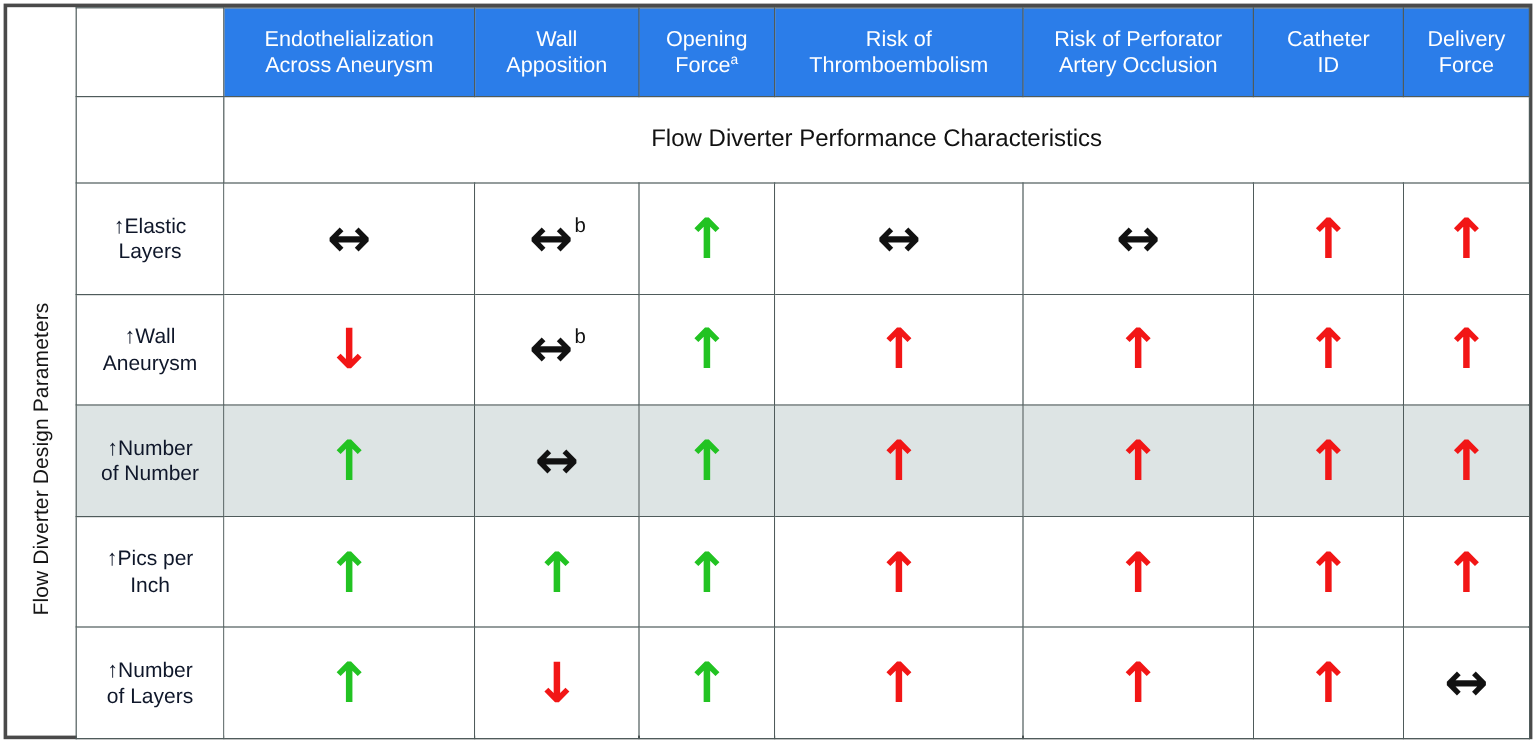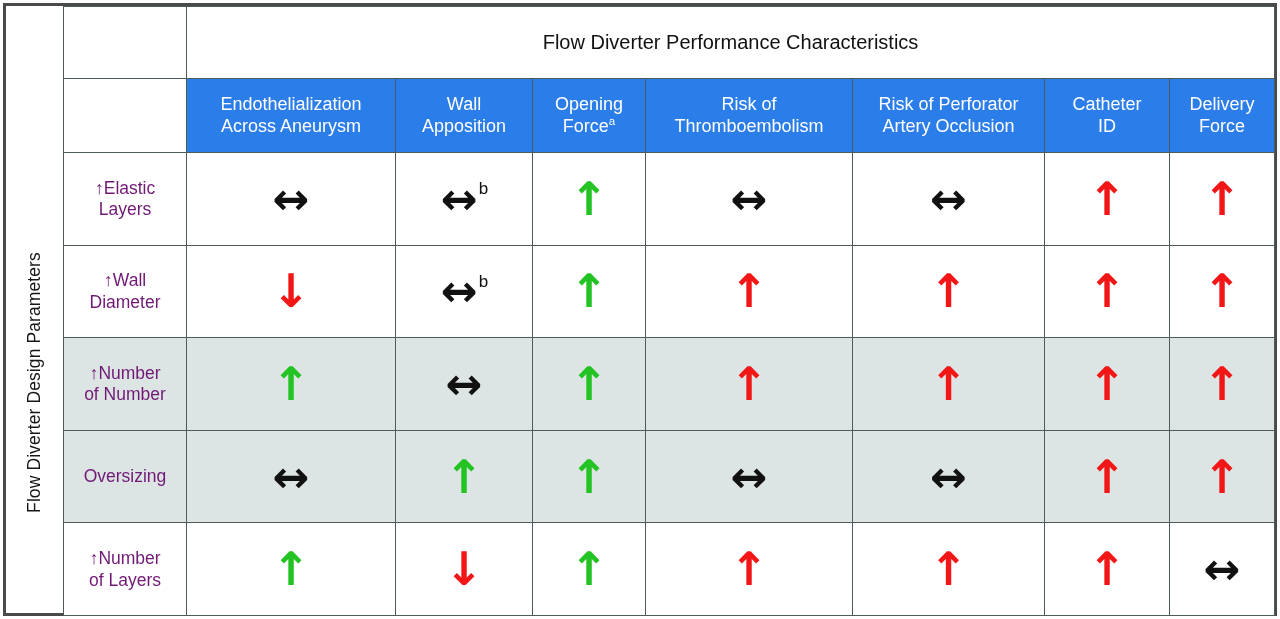--- a/index.html
+++ b/index.html
@@ -73,21 +73,21 @@
     border-top:1.6px solid #1f5fb8;
     padding:2px 4px;
   }
   td.colhead .hl{display:block;}
   td.colhead sup{font-size:11.5px;vertical-align:super;line-height:0;}
 
   
   td.rowhead{
     font-size:17.5px;
     line-height:1.24;
-    color:#701a75;
+    color:#0f172a;
     padding:2px 4px;
     width:123px;
   }
   td.rowhead .rl{display:block;white-space:nowrap;}
   td.rowhead .uparrow{font-size:18px;}
 
   
   td.cell{position:relative;}
   .arrow{
     display:inline-block;
@@ -138,71 +138,71 @@
       <col style="width:209px">
       <col style="width:137px">
       <col style="width:113px">
       <col style="width:207px">
       <col style="width:192px">
       <col style="width:125px">
       <col style="width:105px">
     </colgroup>
     <tbody id="matrix-body">
         <tr>
+          <td class="corner-blank has-right"></td>
+          <td class="colhead">
+            <span class="hl">Endothelialization</span>
+            <span class="hl"><span>Across Aneurysm</span></span>
+          </td>
+          <td class="colhead">
+            <span class="hl">Wall</span>
+            <span class="hl"><span>Apposition</span></span>
+          </td>
+          <td class="colhead">
+            <span class="hl">Opening</span>
+            <span class="hl"><span>Force</span><sup>a</sup></span>
+          </td>
+          <td class="colhead">
+            <span class="hl">Risk of</span>
+            <span class="hl"><span>Thromboembolism</span></span>
+          </td>
+          <td class="colhead">
+            <span class="hl">Risk of Perforator</span>
+            <span class="hl"><span>Artery Occlusion</span></span>
+          </td>
+          <td class="colhead">
+            <span class="hl">Catheter</span>
+            <span class="hl"><span>ID</span></span>
+          </td>
+          <td class="colhead">
+            <span class="hl">Delivery</span>
+            <span class="hl"><span>Force</span></span>
+          </td>
+        </tr>
+        <tr>
           <td class="corner-blank"></td>
           <td class="banner" colspan="7">Flow Diverter Performance Characteristics</td>
         </tr>
-        <tr>
-          <td class="corner-blank has-right"></td>
-          <td class="colhead">
-            <span class="hl">Endothelialization</span>
-            <span class="hl"><span>Across Aneurysm</span></span>
-          </td>
-          <td class="colhead">
-            <span class="hl">Wall</span>
-            <span class="hl"><span>Apposition</span></span>
-          </td>
-          <td class="colhead">
-            <span class="hl">Opening</span>
-            <span class="hl"><span>Force</span><sup>a</sup></span>
-          </td>
-          <td class="colhead">
-            <span class="hl">Risk of</span>
-            <span class="hl"><span>Thromboembolism</span></span>
-          </td>
-          <td class="colhead">
-            <span class="hl">Risk of Perforator</span>
-            <span class="hl"><span>Artery Occlusion</span></span>
-          </td>
-          <td class="colhead">
-            <span class="hl">Catheter</span>
-            <span class="hl"><span>ID</span></span>
-          </td>
-          <td class="colhead">
-            <span class="hl">Delivery</span>
-            <span class="hl"><span>Force</span></span>
-          </td>
-        </tr>
         <tr class="plain">
           <td class="rowhead">
             <span class="rl"><span class="uparrow">↑</span><span>Elastic</span></span>
             <span class="rl">Layers</span>
           </td>
           <td class="cell"><span class="arrow both c-black">↔</span></td>
           <td class="cell"><span class="arrow both c-black">↔</span><span class="fnote">b</span></td>
           <td class="cell"><span class="arrow up c-green">↑</span></td>
           <td class="cell"><span class="arrow both c-black">↔</span></td>
           <td class="cell"><span class="arrow both c-black">↔</span></td>
           <td class="cell"><span class="arrow up c-red">↑</span></td>
           <td class="cell"><span class="arrow up c-red">↑</span></td>
         </tr>
         <tr class="plain">
           <td class="rowhead">
             <span class="rl"><span class="uparrow">↑</span><span>Wall</span></span>
-            <span class="rl">Diameter</span>
+            <span class="rl">Aneurysm</span>
           </td>
           <td class="cell"><span class="arrow down c-red">↓</span></td>
           <td class="cell"><span class="arrow both c-black">↔</span><span class="fnote">b</span></td>
           <td class="cell"><span class="arrow up c-green">↑</span></td>
           <td class="cell"><span class="arrow up c-red">↑</span></td>
           <td class="cell"><span class="arrow up c-red">↑</span></td>
           <td class="cell"><span class="arrow up c-red">↑</span></td>
           <td class="cell"><span class="arrow up c-red">↑</span></td>
         </tr>
         <tr class="shaded">
@@ -211,29 +211,30 @@
             <span class="rl">of Number</span>
           </td>
           <td class="cell"><span class="arrow up c-green">↑</span></td>
           <td class="cell"><span class="arrow both c-black">↔</span></td>
           <td class="cell"><span class="arrow up c-green">↑</span></td>
           <td class="cell"><span class="arrow up c-red">↑</span></td>
           <td class="cell"><span class="arrow up c-red">↑</span></td>
           <td class="cell"><span class="arrow up c-red">↑</span></td>
           <td class="cell"><span class="arrow up c-red">↑</span></td>
         </tr>
-        <tr class="shaded">
-          <td class="rowhead">
-            <span class="rl"><span>Oversizing</span></span>
-          </td>
-          <td class="cell"><span class="arrow both c-black">↔</span></td>
-          <td class="cell"><span class="arrow up c-green">↑</span></td>
-          <td class="cell"><span class="arrow up c-green">↑</span></td>
-          <td class="cell"><span class="arrow both c-black">↔</span></td>
-          <td class="cell"><span class="arrow both c-black">↔</span></td>
+        <tr class="plain">
+          <td class="rowhead">
+            <span class="rl"><span class="uparrow">↑</span><span>Pics per</span></span>
+            <span class="rl">Inch</span>
+          </td>
+          <td class="cell"><span class="arrow up c-green">↑</span></td>
+          <td class="cell"><span class="arrow up c-green">↑</span></td>
+          <td class="cell"><span class="arrow up c-green">↑</span></td>
+          <td class="cell"><span class="arrow up c-red">↑</span></td>
+          <td class="cell"><span class="arrow up c-red">↑</span></td>
           <td class="cell"><span class="arrow up c-red">↑</span></td>
           <td class="cell"><span class="arrow up c-red">↑</span></td>
         </tr>
         <tr class="plain">
           <td class="rowhead">
             <span class="rl"><span class="uparrow">↑</span><span>Number</span></span>
             <span class="rl">of Layers</span>
           </td>
           <td class="cell"><span class="arrow up c-green">↑</span></td>
           <td class="cell"><span class="arrow down c-red">↓</span></td>

